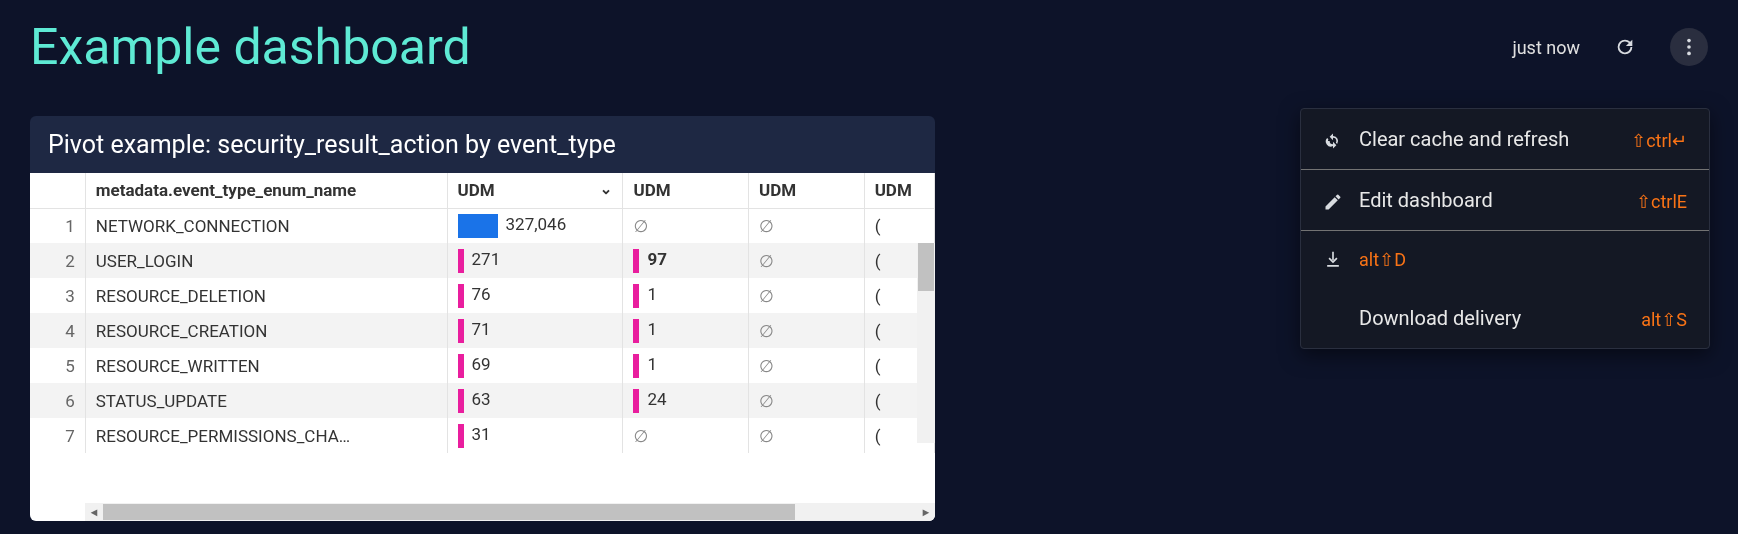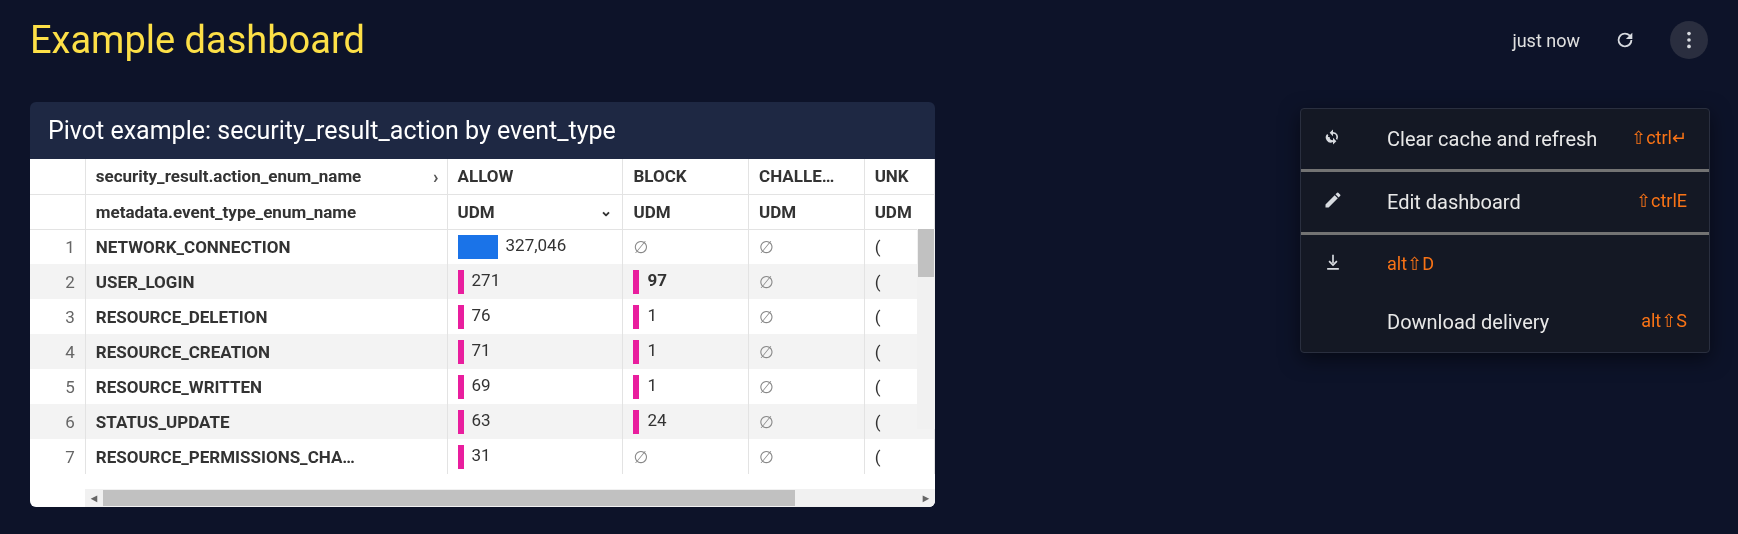--- a/index.html
+++ b/index.html
@@ -12,23 +12,23 @@
       overflow: hidden;
       position: relative;
     }
     .header-bar {
       display: flex;
       align-items: center;
       justify-content: space-between;
       padding: 18px 30px 0 30px;
     }
     .dashboard-title {
-      font-size: 38px;
+      font-size: 50px;
       font-weight: 400;
-      color: #fde047;
+      color: #5eead4;
     }
     .header-actions {
       display: flex;
       align-items: center;
       gap: 26px;
     }
     .timestamp {
       color: #e0e0e0;
       font-size: 18px;
     }
@@ -88,21 +88,21 @@
     .hdr1 .col-name { position: relative; }
     .chev-right {
       position: absolute; right: 8px; top: 50%; transform: translateY(-50%);
       font-size: 18px; color: #555;
     }
     .chev-down {
       float: right; font-size: 15px; color: #333;
     }
     tbody tr:nth-child(even) { background: #f3f3f3; }
     .rownum { text-align: right; color: #666; font-weight: 400; width:55px; }
-    .ename { font-weight: 700; }
+    .ename { font-weight: 400; }
     .cell-val { position: relative; padding-left: 10px; }
     .bar {
       display: inline-block;
       height: 24px;
       vertical-align: middle;
       margin-right: 8px;
     }
     .bar.blue { background: #1a73e8; width: 40px; }
     .bar.pink { background: #e91e9e; width: 6px; }
     .null { color: #888; }
@@ -137,28 +137,27 @@
       top: 108px;
       right: 28px;
       width: 410px;
       background: #141824;
       border: 1px solid #2a2f3f;
       border-radius: 4px;
       box-shadow: 0 6px 20px rgba(0,0,0,0.5);
     }
     .menu-item {
       display: flex;
-      align-items: flex-start;
+      align-items: flex-end;
       padding: 18px 22px;
       cursor: pointer;
       font-size: 20px;
       color: #e8e8e8;
-      gap: 28px;
-    }
-    .menu-sep { border-top: 3px solid #737373; }
+    }
+    .menu-sep { border-top: 1px solid #737373; }
     .menu-icon { width: 36px; display: flex; align-items: center; }
     .menu-label { flex: 1; }
     .menu-shortcut { color: #f97316; font-size: 18px; }
   </style>
 </head>
 <body>
 
 <div class="header-bar">
   <h1 class="dashboard-title">Example dashboard</h1>
   <div class="header-actions">
@@ -176,31 +175,20 @@
         </svg>
     </div>
   </div>
 </div>
 
 <div class="panel">
   <div class="panel-title">Pivot example: security_result_action by event_type</div>
   <div class="table-wrap">
     <table>
       <thead>
-        <tr class="hdr1">
-          <th class="col-num"></th>
-          <th class="col-name">
-            <span>security_result.action_enum_name</span>
-            <span class="chev-right">›</span>
-          </th>
-          <th class="col-v">ALLOW</th>
-          <th class="col-v" style="width:125px">BLOCK</th>
-          <th class="col-v" style="width:115px">CHALLE…</th>
-          <th class="col-last">UNK</th>
-        </tr>
         <tr>
           <th class="col-num"></th>
           <th class="col-name">metadata.event_type_enum_name</th>
           <th class="col-v">
             <span>UDM</span>
             <span class="chev-down">⌄</span>
           </th>
           <th class="col-v" style="width:125px">UDM</th>
           <th class="col-v" style="width:115px">UDM</th>
           <th class="col-last">UDM</th>

